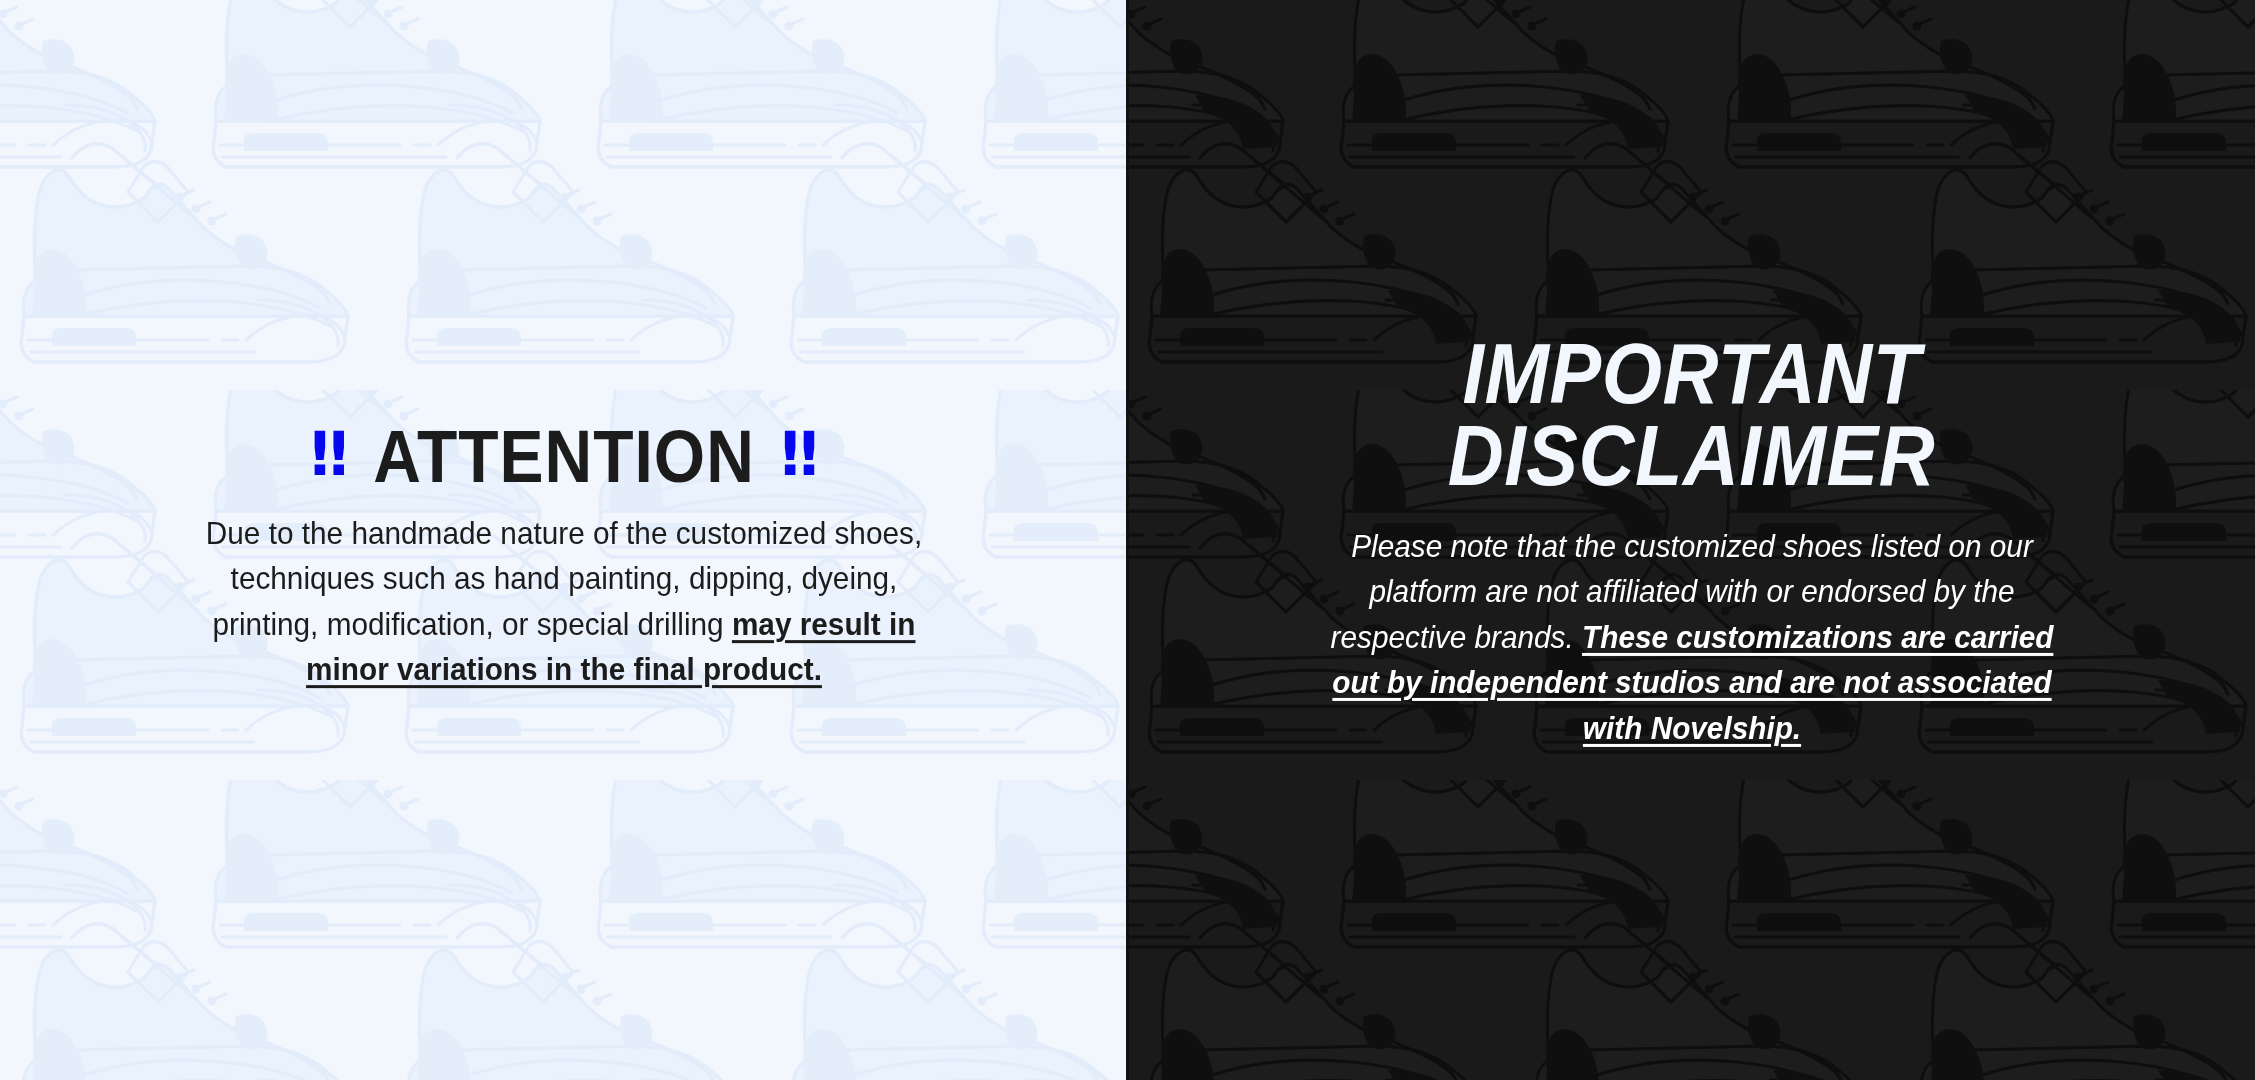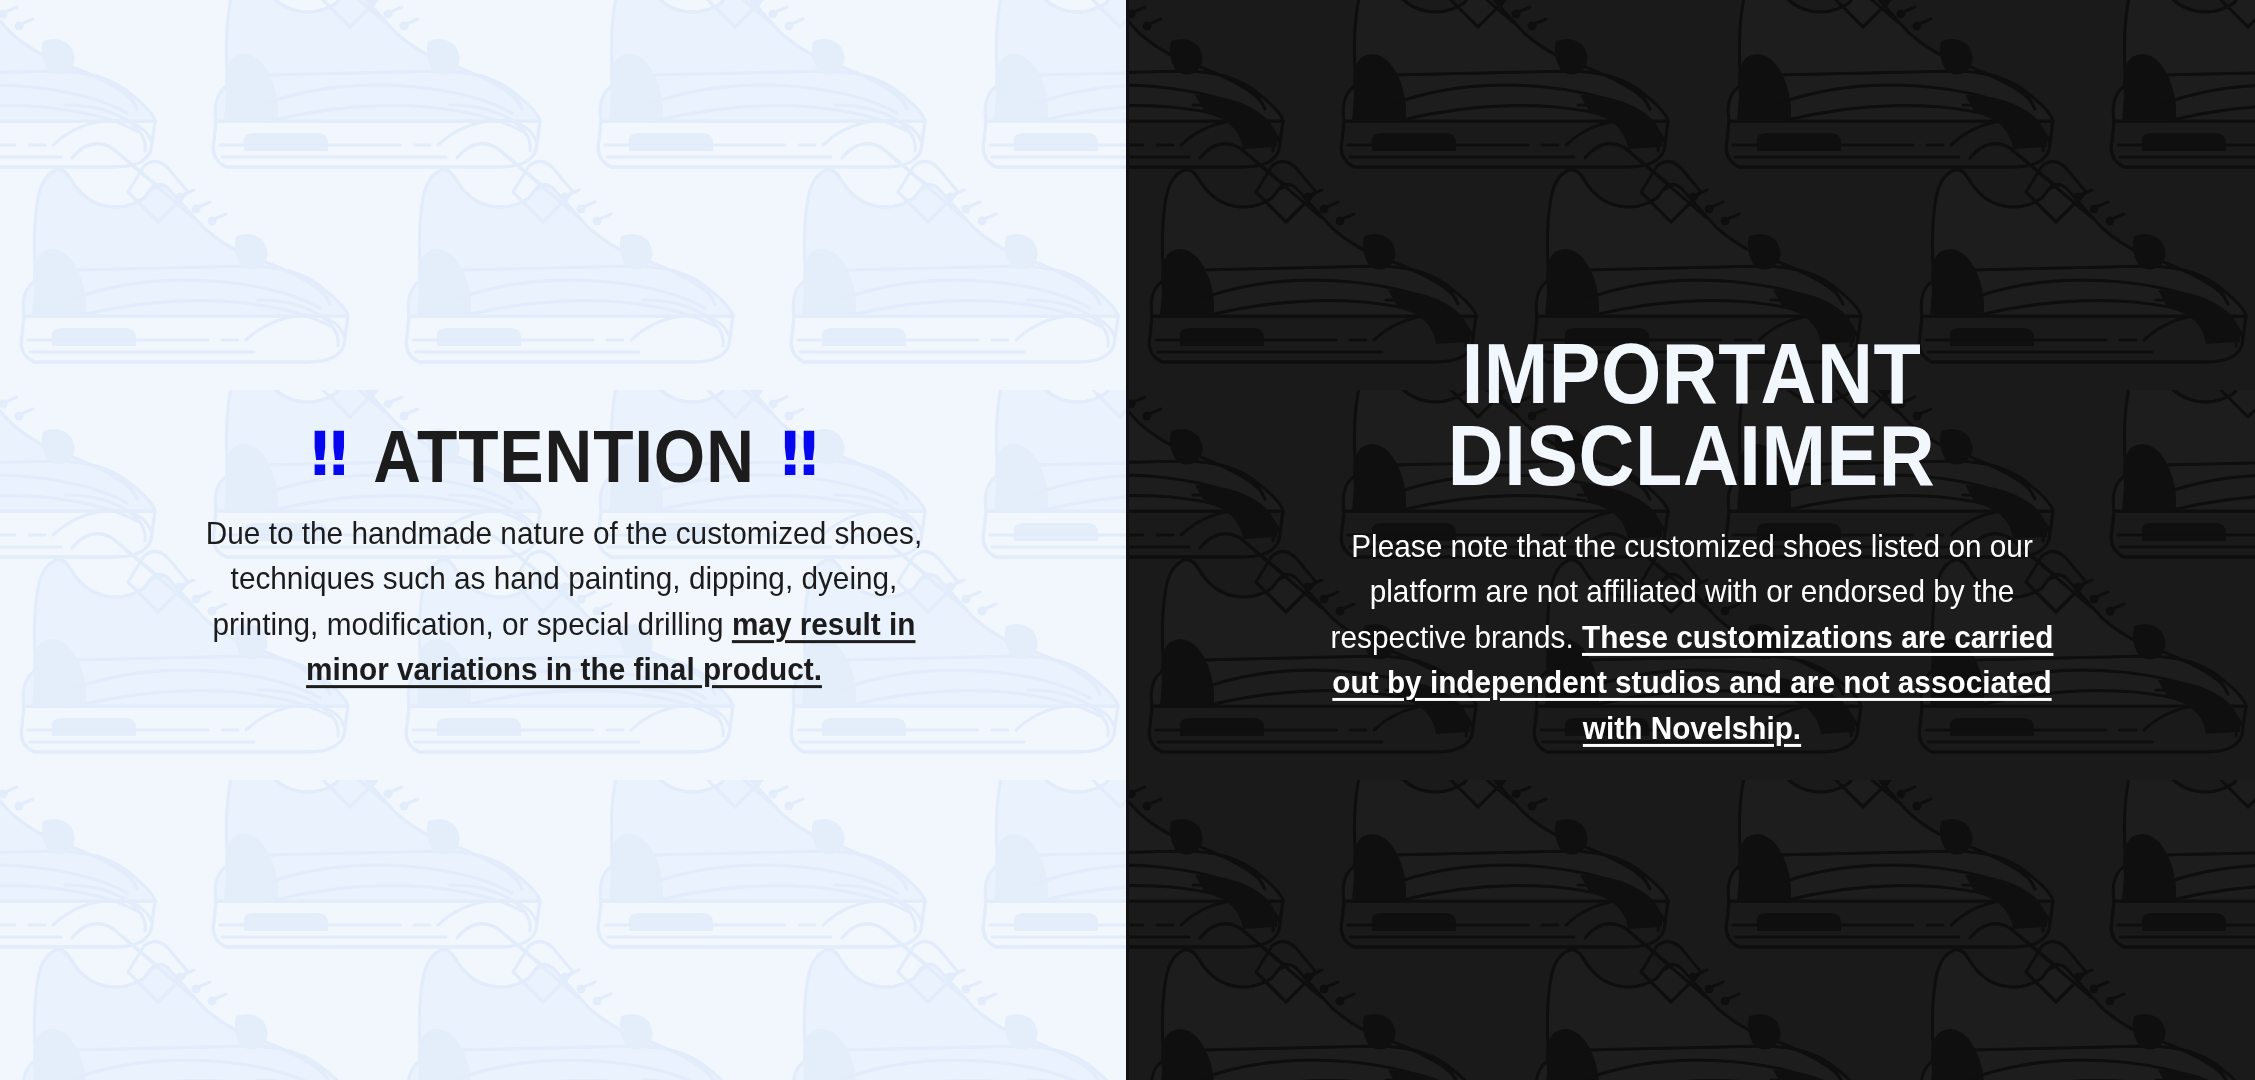--- a/index.html
+++ b/index.html
@@ -19,21 +19,21 @@
     display: flex;
   }
 
   .panel {
     position: relative;
     height: 1080px;
     overflow: hidden;
   }
 
   .panel-light { width: 1128px; background: #f2f7fe; }
-  .panel-dark  { width: 1127px; background: #1a1a1a; }
+  .panel-dark  { width: 1127px; background: #1a1a1a; font-style: italic; }
 
   
   .pattern {
     position: absolute;
     inset: 0;
     pointer-events: none;
   }
   .pattern svg { display:block; width:100%; height:100%; }
 
   

